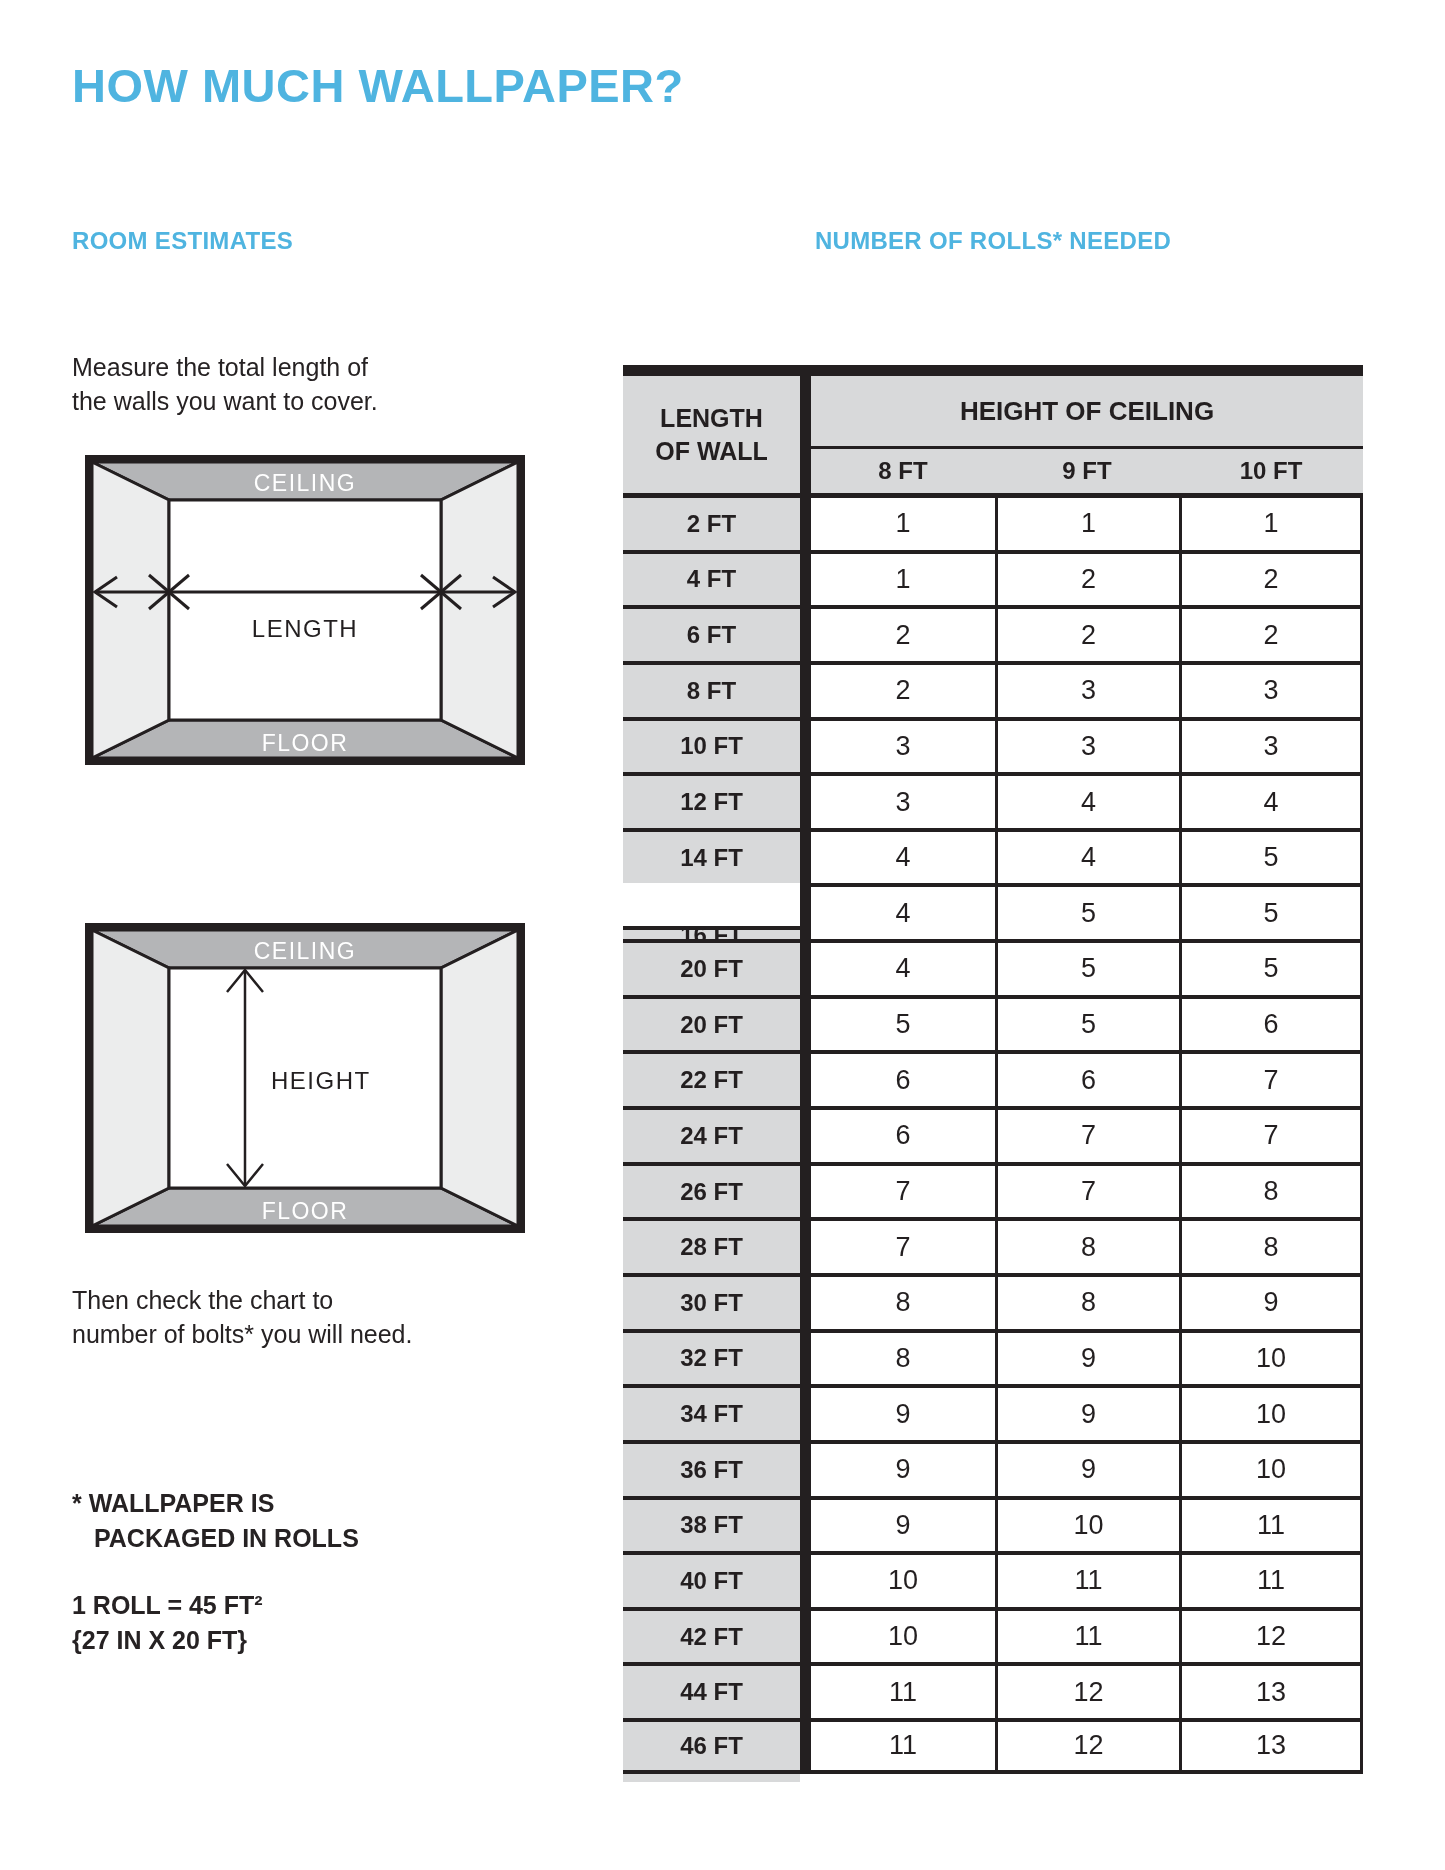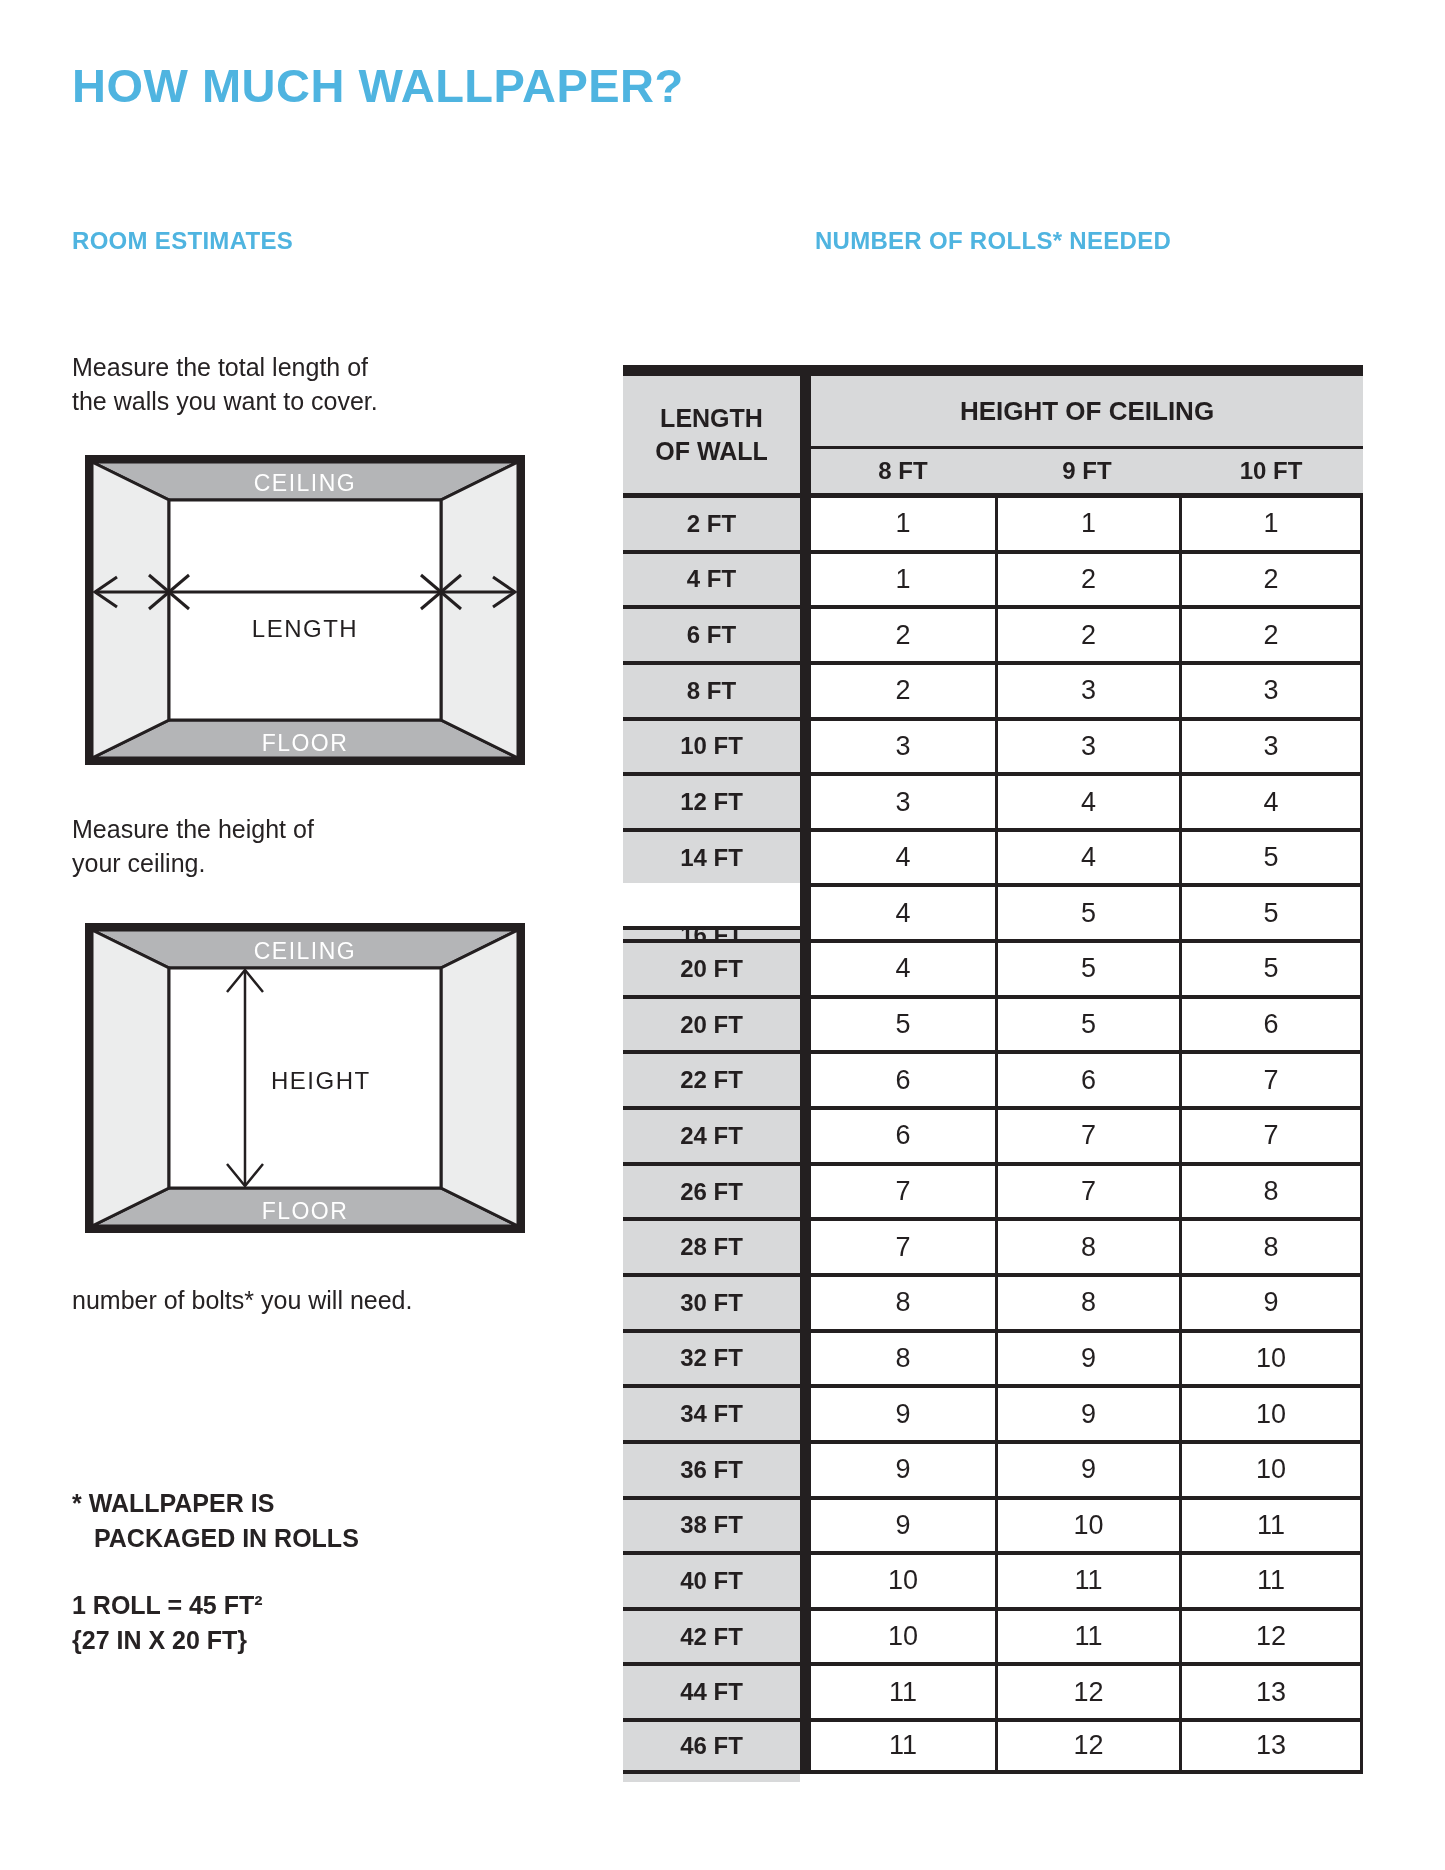--- a/index.html
+++ b/index.html
@@ -70,43 +70,40 @@
       <polyline points="32,122 10,137 32,152"></polyline>
       <polyline points="408,122 430,137 408,152"></polyline>
       <line x1="64" y1="120" x2="104" y2="154"></line>
       <line x1="64" y1="154" x2="104" y2="120"></line>
       <line x1="336" y1="120" x2="376" y2="154"></line>
       <line x1="336" y1="154" x2="376" y2="120"></line>
     </g>
     <text x="220" y="182" text-anchor="middle" class="dg-dim">LENGTH</text>
   </svg>
 
-  <div id="para2" class="para">
-      <div>Measure the height of</div>
-      <div>your ceiling.</div>
-    </div>
 
   <svg id="diagram2" class="diagram" viewBox="0 0 440 310">
     <polygon points="7,7 433,7 356,45 84,45" fill="#b4b5b7" stroke="#231f20" stroke-width="3"></polygon>
     <polygon points="7,303 84,265 356,265 433,303" fill="#b4b5b7" stroke="#231f20" stroke-width="3"></polygon>
     <polygon points="7,7 84,45 84,265 7,303" fill="#eceded" stroke="#231f20" stroke-width="3"></polygon>
     <polygon points="433,7 356,45 356,265 433,303" fill="#eceded" stroke="#231f20" stroke-width="3"></polygon>
     <rect x="84" y="45" width="272" height="220" fill="#ffffff" stroke="#231f20" stroke-width="3"></rect>
     <rect x="3.5" y="3.5" width="433" height="303" fill="none" stroke="#231f20" stroke-width="7"></rect>
     <text x="220" y="36" text-anchor="middle" class="dg-label">CEILING</text>
     <text x="220" y="296" text-anchor="middle" class="dg-label">FLOOR</text>
     <g stroke="#231f20" stroke-width="2.5" fill="none">
       <line x1="160" y1="47" x2="160" y2="263"></line>
       <polyline points="142,69 160,47 178,69"></polyline>
       <polyline points="142,241 160,263 178,241"></polyline>
     </g>
     <text x="186" y="166" text-anchor="start" class="dg-dim">HEIGHT</text>
   </svg>
 
   <div id="para3" class="para">
+      <div>Then check the chart to</div>
       <div>number of bolts* you will need.</div>
     </div>
 
   <div id="footnote" class="bold-note">
       <div>* WALLPAPER IS</div>
       <div>PACKAGED IN ROLLS</div>
     </div>
 
   <div id="rollinfo" class="bold-note">
       <div>1 ROLL = 45 FT²</div>

